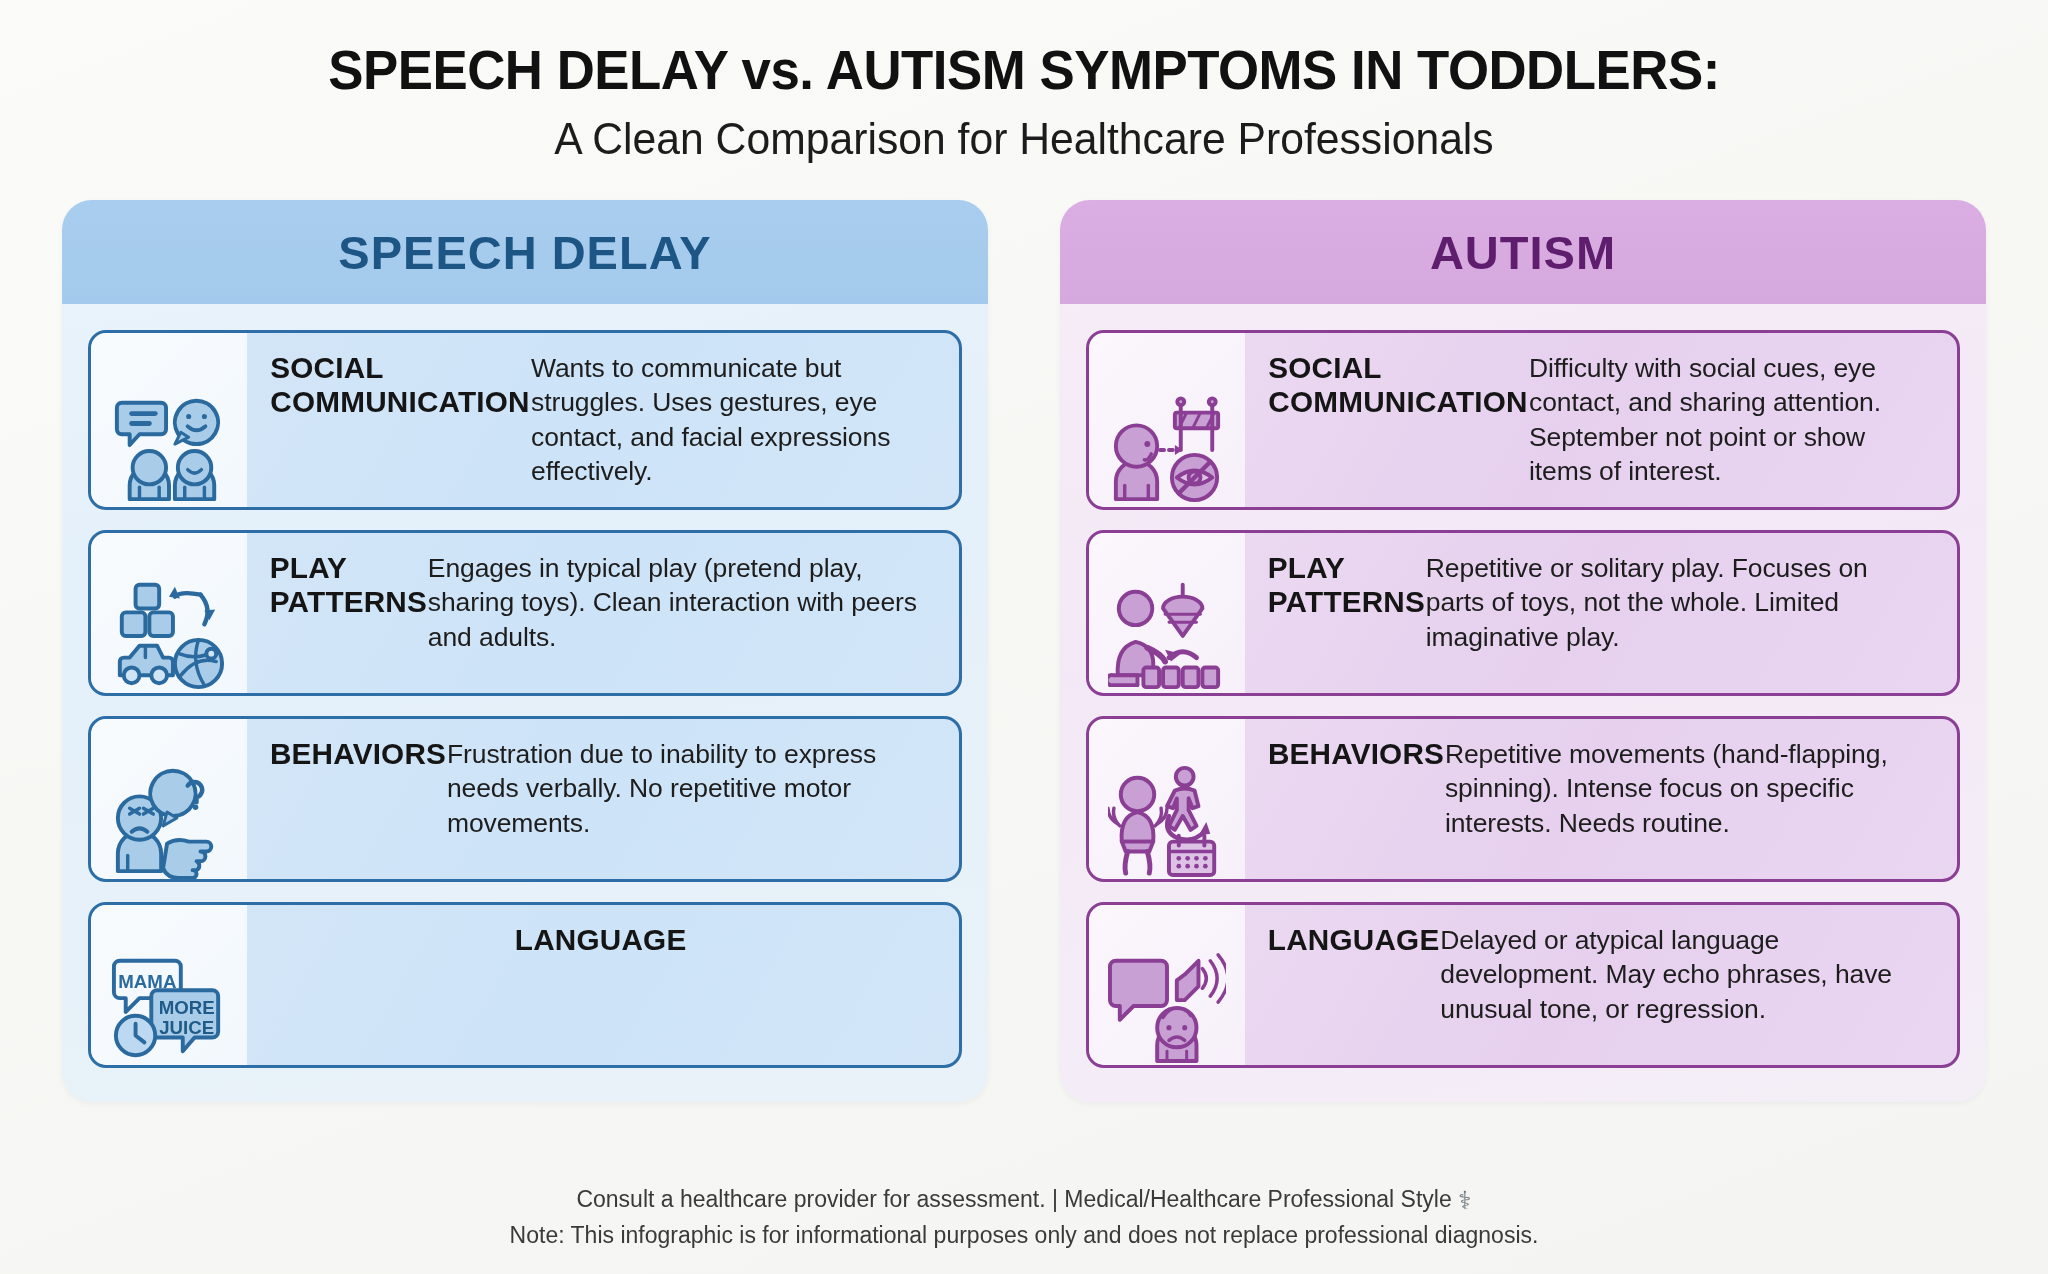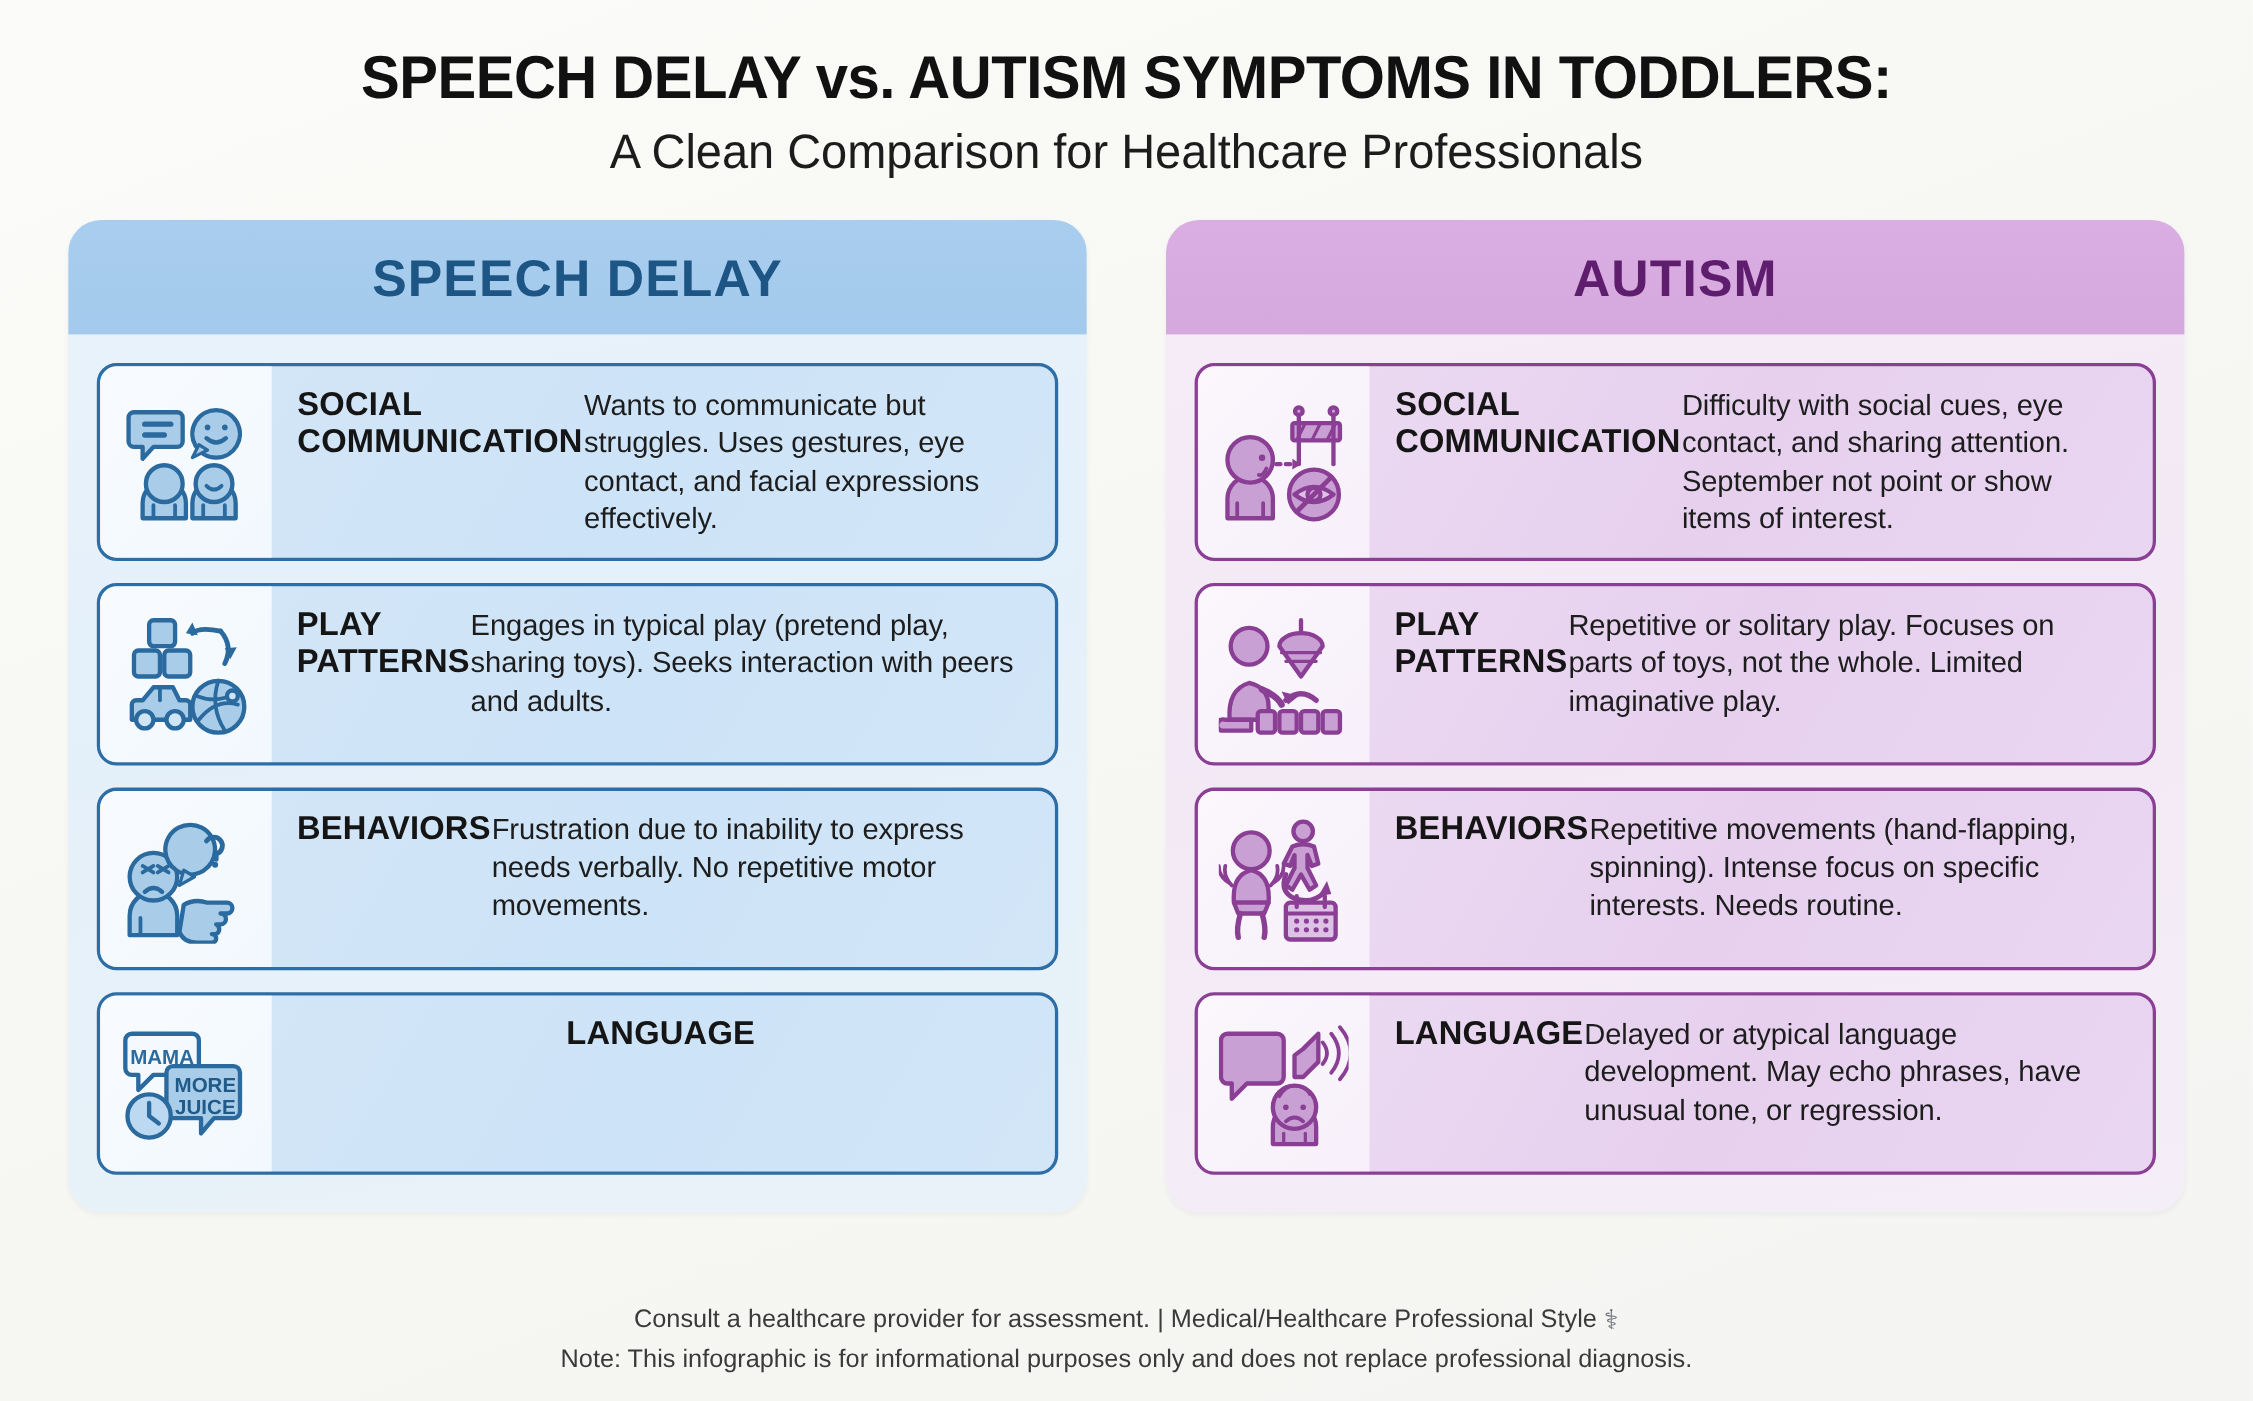--- a/index.html
+++ b/index.html
@@ -93,21 +93,21 @@
   }
   .card-purple {
     border: 3px solid #8a3f95;
     background: linear-gradient(120deg, #eddcf2 0%, #e6d0ee 55%, #e9d6f1 100%);
   }
 
   .icon-cell {
     width: 156px;
     min-width: 156px;
     display: flex;
-    align-items: center;
+    align-items: flex-end;
     justify-content: center;
     border-radius: 15px 0 0 15px;
   }
   .card-blue .icon-cell { background: linear-gradient(135deg, #f8fbfe 0%, #f2f8fd 100%); }
   .card-purple .icon-cell { background: linear-gradient(135deg, #fbf7fc 0%, #f7f0fa 100%); }
 
   .card-text {
     flex: 1;
     padding: 18px 26px 18px 22px;
     display: flex;
@@ -206,21 +206,21 @@
               <circle cx="50" cy="102" r="8" fill="#cfe5f6"></circle>
               <line x1="36" y1="72" x2="36" y2="84" stroke-width="3.5"></line>
               <circle cx="90" cy="90" r="24"></circle>
               <path d="M70 80 q20 8 38 -4 M72 102 q16 -20 36 -14 M90 66 q-8 24 6 46" fill="none" stroke-width="3.5"></path>
               <circle cx="103" cy="80" r="5" fill="#cfe5f6"></circle>
             </g>
           </svg>
         </div>
         <div class="card-text">
           <div class="card-title">PLAY PATTERNS</div>
-          <div class="card-desc">Engages in typical play (pretend play, sharing toys). Seeks interaction with peers and adults.</div>
+          <div class="card-desc">Engages in typical play (pretend play, sharing toys). Clean interaction with peers and adults.</div>
         </div>
       </div>
 
       <div class="card card-blue">
         <div class="icon-cell">
           <svg width="118" height="118" viewBox="0 0 120 120">
             <g fill="#a9cde9" stroke="#2a6a9e" stroke-width="4" stroke-linejoin="round" stroke-linecap="round">
               <path d="M8 112 v-18 a22 22 0 0 1 44 0 v18 z"></path>
               <circle cx="30" cy="58" r="22"></circle>
               <path d="M20 48 l10 6 M20 54 l10 -6" stroke-width="3.5" fill="none"></path>

